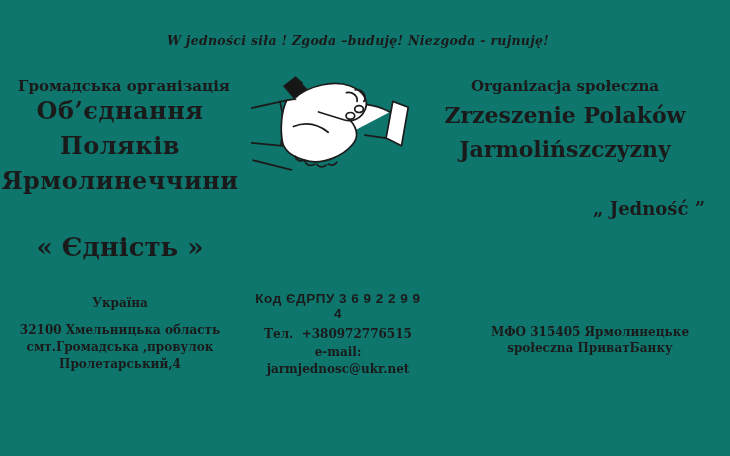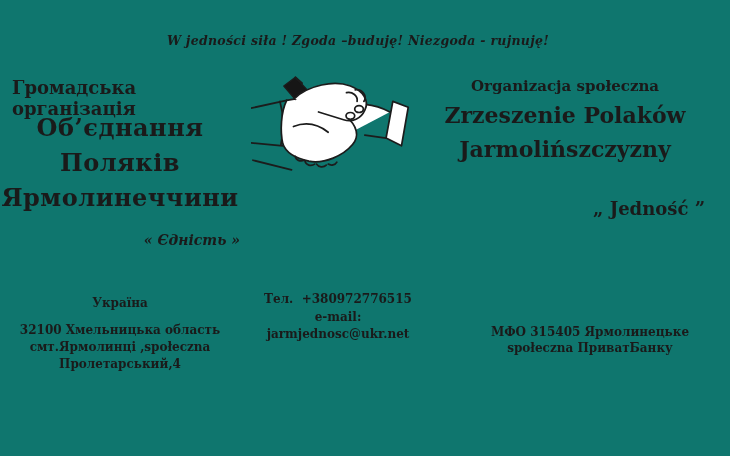--- a/index.html
+++ b/index.html
@@ -6,23 +6,23 @@
   .page{
     position:relative;width:730px;height:456px;background:#0f766e;
     color:#1a1a1a;font-family:"DejaVu Serif",serif;font-weight:bold;overflow:hidden;
   }
   .motto{
     position:absolute;top:33px;left:0;width:716px;text-align:center;
     font-size:12.5px;font-style:italic;letter-spacing:.3px;
   }
   
   .left-col{position:absolute;left:0;top:0;width:240px;height:280px;}
-  .left-org-type{position:absolute;top:77px;left:12px;width:100%;text-align:left;font-size:18px;}
-  .left-title{position:absolute;top:110px;left:0;width:100%;text-align:center;font-size:24px;line-height:35px;letter-spacing:.5px;}
-  .left-name{position:absolute;top:232px;left:0;width:100%;text-align:right;font-size:14px;font-style:italic;}
+  .left-org-type{position:absolute;top:77px;left:4px;width:100%;text-align:center;font-size:15px;}
+  .left-title{position:absolute;top:93px;left:0;width:100%;text-align:center;font-size:24px;line-height:35px;letter-spacing:.5px;}
+  .left-name{position:absolute;top:232px;left:0;width:100%;text-align:center;font-size:26px;}
   
   .right-col{position:absolute;left:425px;top:0;width:280px;height:280px;}
   .right-org-type{position:absolute;top:77px;left:0;width:100%;text-align:center;font-size:15px;}
   .right-title{position:absolute;top:98px;left:0;width:100%;text-align:center;font-size:22px;line-height:34px;}
   .right-name{position:absolute;top:198px;left:0;width:100%;text-align:right;font-size:18px;}
   
   .handshake{position:absolute;left:251px;top:74px;width:164px;height:104px;}
   .handshake svg{width:100%;height:100%;display:block;}
   
   .f-left{position:absolute;left:0;top:296px;width:240px;text-align:center;font-size:12px;}
@@ -93,25 +93,26 @@
     <div class="right-title">
       <div>Zrzeszenie Polaków</div>
       <div>Jarmolińszczyzny</div>
     </div>
     <div class="right-name">„ Jedność ”</div>
   </div>
 
   <div class="f-left">
     <div class="country">Україна</div>
     <div class="addr-line">32100 Хмельницька область</div>
-    <div class="addr-line">смт.Ярмолинці ,społeczna</div>
+    <div class="addr-line">смт.Громадська ,провулок</div>
     <div class="addr-line">Пролетарський,4</div>
   </div>
 
   <div class="f-mid">
+    <div class="edrpou">Код ЄДРПУ 3 6 9 2 2 9 9 4</div>
     <div class="phone">Тел.  +380972776515</div>
     <div class="email-label">e-mail:</div>
     <div class="email">jarmjednosc@ukr.net</div>
   </div>
 
   <div class="f-right-bank">
     <div>МФО 315405 Ярмолинецьке</div>
     <div>społeczna ПриватБанку</div>
   </div>
 

